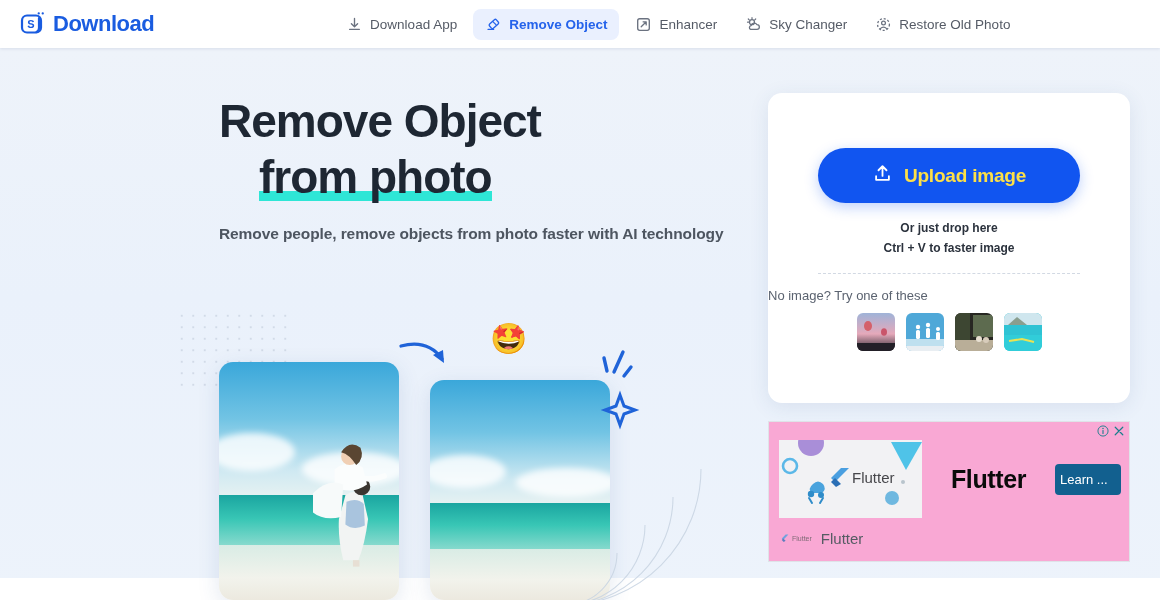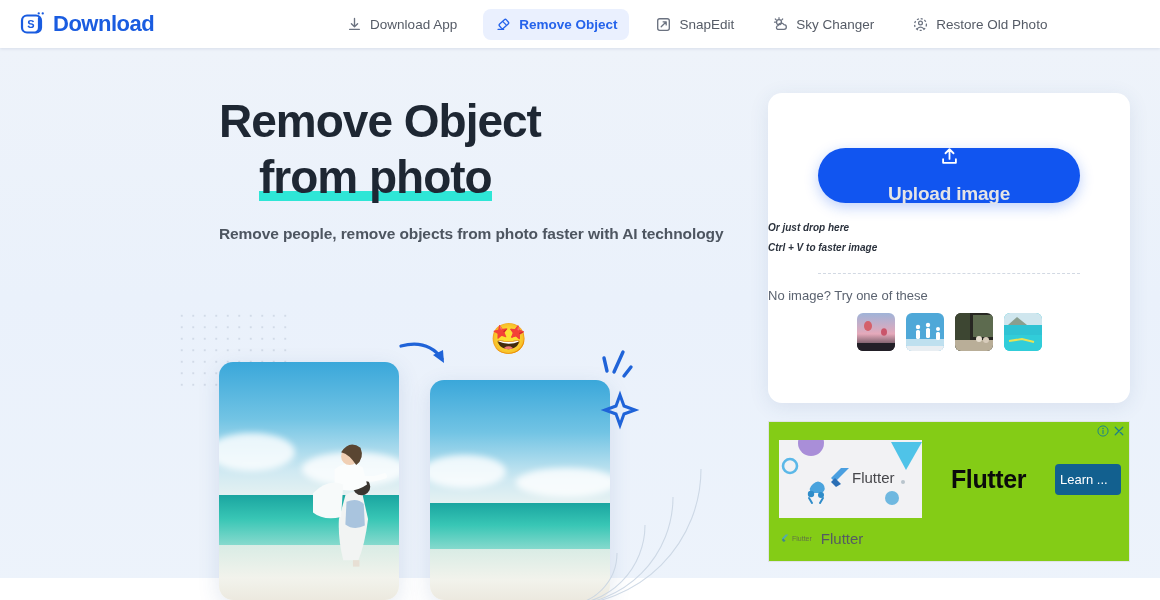--- a/index.html
+++ b/index.html
@@ -19,21 +19,21 @@
     display: flex; align-items: center;
     box-shadow: 0 1px 3px rgba(60,80,120,0.13);
     z-index: 40;
   }
   .logo { display: flex; align-items: center; margin-left: 20px; gap: 7px; }
   .logo-mark { width: 26px; height: 26px; flex: 0 0 26px; }
   .logo-text {
     font-size: 22px; font-weight: bold; color: #1a5ce0;
     letter-spacing: -0.5px;
   }
-  .nav { display: flex; align-items: center; margin-left: 180px; gap: 14px; }
+  .nav { display: flex; align-items: center; margin-left: 180px; gap: 4px; }
   .nav-item {
     display: flex; align-items: center; gap: 7px;
     padding: 7px 12px; border-radius: 8px;
     font-size: 13.5px; color: #555b66; cursor: pointer;
     white-space: nowrap;
   }
   .nav-item .nav-ico { width: 17px; height: 17px; flex: 0 0 17px; display: block; }
   .nav-item.active { background: #eaf0fe; color: #2563eb; font-weight: bold; }
 
   
@@ -110,31 +110,30 @@
     position: absolute; left: 768px; top: 93px;
     width: 362px; height: 310px;
     background: #ffffff; border-radius: 14px;
     box-shadow: 0 4px 20px rgba(50,80,130,0.10);
     z-index: 20;
   }
   .upload-btn {
     position: absolute; left: 50px; top: 55px;
     width: 262px; height: 55px;
     background: #1155f0; border: none; border-radius: 28px;
-    color: #e5e5e5; font-size: 19px; font-weight: bold;
+    color: #fde047; font-size: 19px; font-weight: bold;
     font-family: "Liberation Sans", sans-serif;
     display: flex; align-items: center; justify-content: center; gap: 11px;
     cursor: pointer; letter-spacing: -0.2px;
     box-shadow: 0 4px 14px rgba(17,85,240,0.28);
-    flex-direction: column;
   }
   .drop-text {
     position: absolute; left: 0; top: 125px; width: 100%;
-    font-size: 10px; font-weight: bold;
-    color: #2b323d; line-height: 20px; font-style: italic;
+    text-align: center; font-size: 12px; font-weight: bold;
+    color: #2b323d; line-height: 20px;
   }
   .divider {
     position: absolute; left: 50px; top: 180px; width: 262px; height: 0;
     border-top: 1px dashed #d2d9e3;
   }
   .try-label {
     position: absolute; left: 0; top: 195px; width: 100%;
     text-align: left; font-size: 13px; color: #5b6370;
   }
   .thumbs {
@@ -143,21 +142,21 @@
   }
   .thumb {
     width: 38px; height: 38px; border-radius: 6px;
     overflow: hidden; cursor: pointer; position: relative;
   }
 
   
   .ad {
     position: absolute; left: 768px; top: 421px;
     width: 362px; height: 141px;
-    background: #84cc16; border: 1px solid #dfe3e8;
+    background: #f9a8d4; border: 1px solid #dfe3e8;
     z-index: 20; overflow: hidden;
   }
   .ad-ctrl {
     position: absolute; right: 4px; top: 3px;
     display: flex; gap: 4px; align-items: center; z-index: 5;
   }
   .ad-ctrl svg { cursor: pointer; display: block; }
   .ad-main {
     position: absolute; left: 10px; top: 18px; right: 8px; height: 78px;
     display: flex; align-items: center;
@@ -232,21 +231,21 @@
       </div>
 
 
       <div class="nav-item">
         <span class="nav-ico">
           <svg viewBox="0 0 17 17" width="17" height="17">
             <rect x="2.7" y="2.7" width="11.6" height="11.6" rx="2" fill="none" stroke="#6b7280" stroke-width="1.35"></rect>
             <path d="M6.2 10.8 L11 6 M8.1 5.8 L11.2 5.8 L11.2 8.9" fill="none" stroke="#6b7280" stroke-width="1.3" stroke-linecap="round" stroke-linejoin="round"></path>
           </svg>
         </span>
-        <span>SnapEdit</span>
+        <span>Enhancer</span>
       </div>
 
       <div class="nav-item">
         <span class="nav-ico">
           <svg viewBox="0 0 17 17" width="17" height="17">
             <circle cx="7" cy="6.2" r="2.5" fill="none" stroke="#6b7280" stroke-width="1.25"></circle>
             <path d="M7 1.7 L7 3 M3.3 3 L4.2 3.9 M10.7 3 L9.8 3.9 M2.5 6.2 L3.7 6.2" stroke="#6b7280" stroke-width="1.2" stroke-linecap="round"></path>
             <path d="M5.6 13.4 L12 13.4 A2.35 2.35 0 0 0 12 8.7 A3.2 3.2 0 0 0 6.1 9.6 A2 2 0 0 0 5.6 13.4 Z" fill="none" stroke="#6b7280" stroke-width="1.3" stroke-linejoin="round"></path>
           </svg>
         </span>

